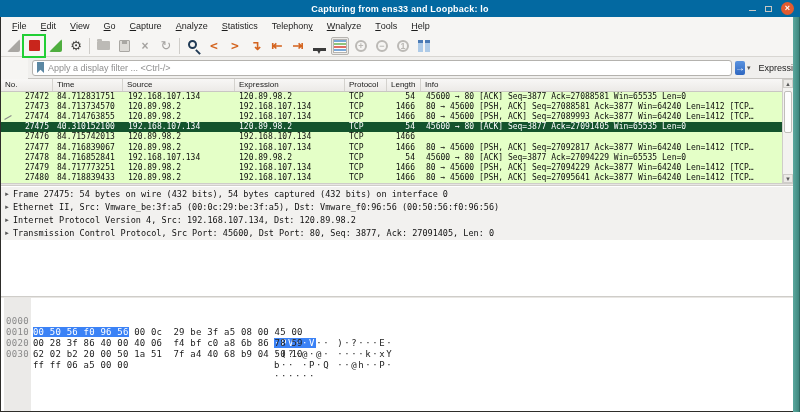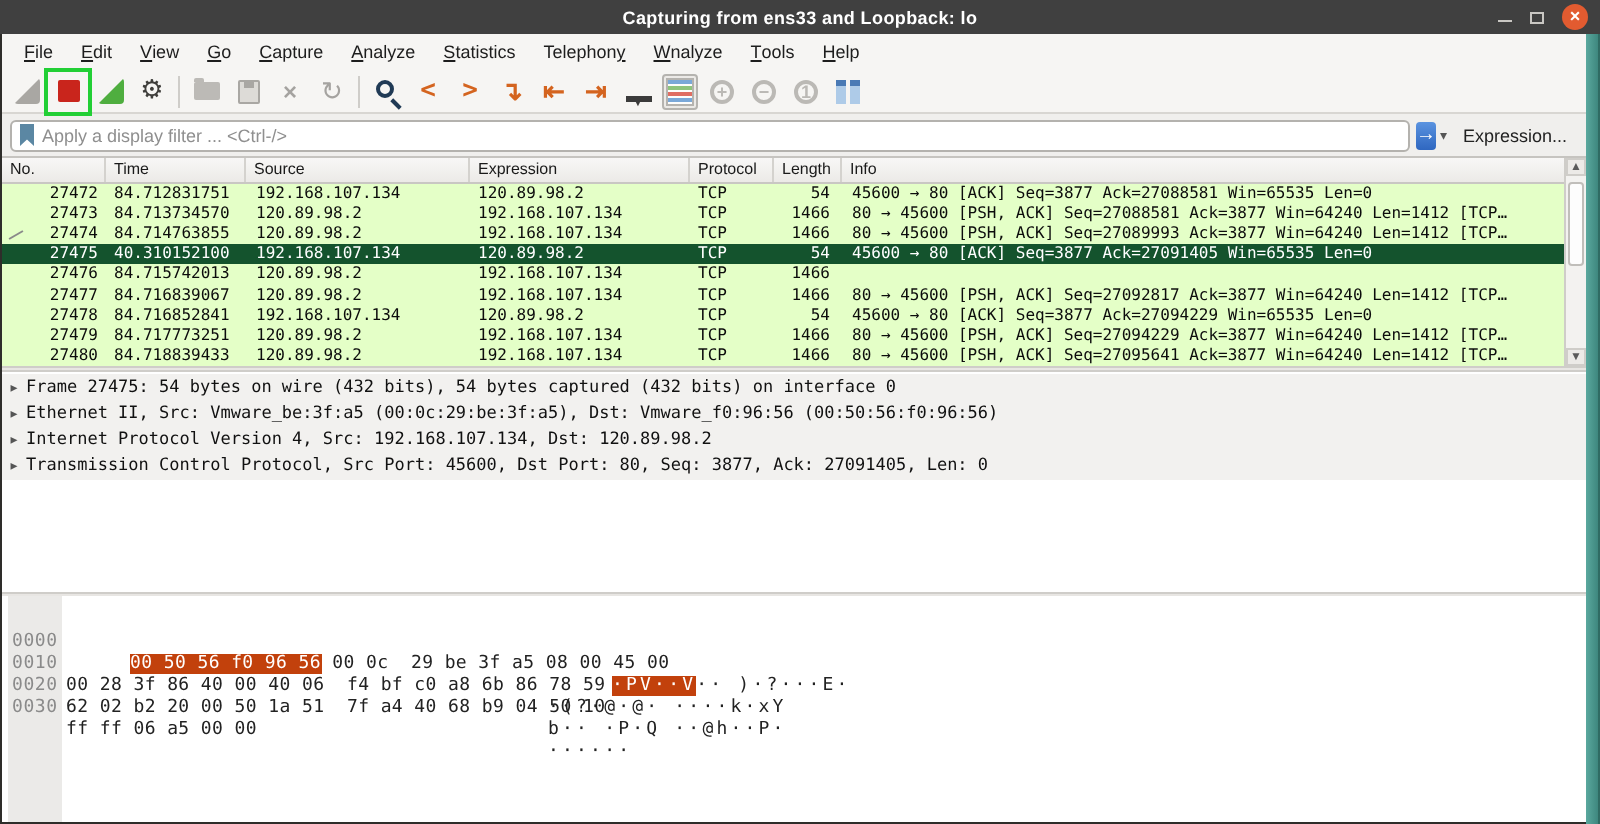--- a/index.html
+++ b/index.html
@@ -2,21 +2,21 @@
 <html><head>
 <meta charset="utf-8">
 <style>
   * { margin:0; padding:0; box-sizing:border-box; }
   html,body { width:800px; height:412px; overflow:hidden; background:#fff;
     font-family:"Liberation Sans", sans-serif; }
   .screen { position:relative; width:800px; height:412px; }
 
   
   .titlebar { position:absolute; left:0; top:0; width:800px; height:17px;
-    background:#404040; display:flex; align-items:center; justify-content:center; }
+    background:#0369a1; display:flex; align-items:center; justify-content:center; }
   .titlebar .title { color:#fff; font-size:9px; font-weight:bold; letter-spacing:.2px; }
   .winbtns { position:absolute; right:6px; top:0; height:17px; display:flex; align-items:center; gap:9px; }
   .wb-min { width:7px; height:1px; background:#c9c7c3; margin-top:4px; }
   .wb-max { width:7px; height:6px; border:1px solid #c9c7c3; }
   .wb-close { width:13px; height:13px; border-radius:50%; background:#e25b30;
     color:#fff; font-size:9px; line-height:12px; text-align:center; font-weight:bold; }
 
   
   .app { position:absolute; left:0; top:17px; width:793px; height:395px;
     border-left:1px solid #2e2d2a; border-bottom:1px solid #2e2d2a;
@@ -59,21 +59,21 @@
   .i-colorize { width:14px; height:14px; border:1px solid #b5b3af; background:
     repeating-linear-gradient(to bottom,#7aa8d8 0 2px,#fdfdfc 2px 3px,#8fc47d 3px 5px,#fdfdfc 5px 6px,#e06d62 6px 8px,#fdfdfc 8px 9px); }
   .pressed { background:#eceae7; border:1px solid #b5b3af; border-radius:2px; }
   .i-zoomin,.i-zoomout,.i-zoom100 { width:12px; height:12px; border:2px solid #bbb9b5; border-radius:50%;
     color:#bbb9b5; font-size:9px; line-height:8px; text-align:center; font-weight:bold; }
   .i-resize { width:13px; height:12px; display:flex; gap:2px; }
   .i-resize span { width:5px; height:100%; background:#aecbe8; border-top:3px solid #4a7ab5; }
 
   
   .filterbar { height:22px; background:#f0efed; display:flex; align-items:center;
-    padding:0 4px; border-bottom:1px solid #c6c4c0; }
+    padding:0 4px; border-bottom:1px solid #c6c4c0;margin-left:27px; }
   .filter-input { flex:0 0 700px; height:16px; background:#fff; border:1px solid #b4b2ae;
     border-radius:3px; display:flex; align-items:center; padding:0 4px; gap:4px; }
   .bookmark { width:7px; height:11px; background:#5b87a3;
     clip-path:polygon(0 0,100% 0,100% 100%,50% 70%,0 100%); }
   .filter-ph { color:#8f8f8f; font-size:9px; }
   .apply-btn { width:14px; height:14px; margin-left:3px; border-radius:2px;
     background:linear-gradient(#5a93e0,#2f67c0); color:#fff; font-size:10px;
     line-height:13px; text-align:center; }
   .apply-caret { font-size:7px; color:#555; margin-left:2px; }
   .expr { font-size:9px; color:#222; margin-left:8px; }
@@ -120,21 +120,21 @@
   .drow .tri { color:#555; font-size:7px; width:12px; text-align:center; font-family:"DejaVu Sans",sans-serif; }
 
   
   .hexpane { flex:1; background:#fff; position:relative; padding-top:7px;
     font-family:"DejaVu Sans Mono",monospace; font-size:9px; }
   .offcol { position:absolute; left:3px; top:0; width:27px; height:100%; background:#ebeae8; }
   .hrow { height:11px; line-height:11px; white-space:pre; position:relative; color:#222; }
   .hoff { position:absolute; left:5px; color:#8a8a8a; letter-spacing:.3px; }
   .hbytes { position:absolute; left:32px; letter-spacing:.2px; }
   .hascii { position:absolute; left:273px; letter-spacing:1.6px; }
-  .bsel { background:#c2410c; color:#fff;margin-left:32px; }
+  .bsel { background:#3b82f6; color:#fff; }
 </style>
 </head>
 <body>
 
 <div class="screen">
 
   <div class="titlebar">
     <span class="title">Capturing from ens33 and Loopback: lo</span>
     <div class="winbtns">
       <div class="wb-min"></div>

